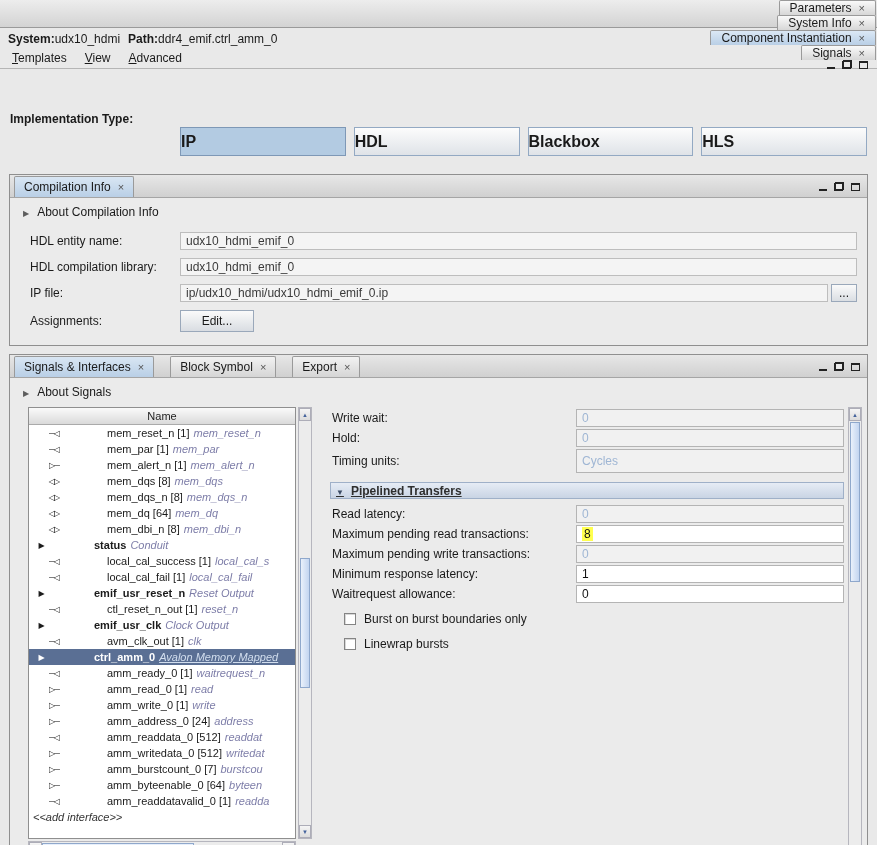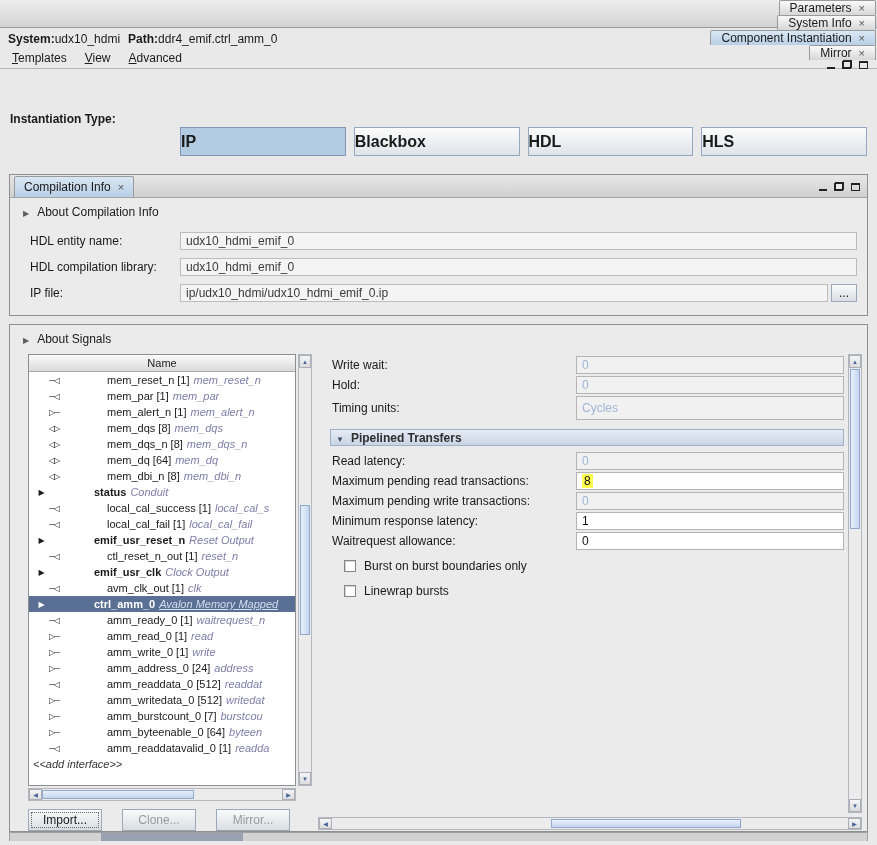--- a/index.html
+++ b/index.html
@@ -120,21 +120,21 @@
   .props-form { flex:1; padding:2px 4px 0 12px; overflow:hidden; }
   .prop-row { display:flex; align-items:center; margin-bottom:2px; }
   .prop-label { flex:0 0 246px; padding-left:2px; }
   .prop-field { flex:1; height:18px; background:#fff; border:1px solid #b4b4b4;
     padding:1px 5px; display:flex; align-items:center; color:#111; }
   .prop-field.disabled { background:#f1f1f1; color:#9fb6d4; }
   .prop-field.tall { height:24px; }
   .hl { background:#ffff4f; padding:0 2px; }
   .section-hdr { height:17px; margin:9px 0 6px 0; display:flex; align-items:center; gap:7px;
     padding:0 5px; font-weight:bold; color:#2e2e2e;
-    background:linear-gradient(#e6ecf5,#c9d4e4); border:1px solid #9fb0c8; }
+    background:linear-gradient(#e6ecf5,#c9d4e4); border:1px solid #9fb0c8;text-decoration:underline; }
   .cb-row { display:flex; align-items:center; gap:8px; height:18px; margin:7px 0 0 14px; }
   .checkbox { width:12px; height:12px; border:1px solid #848484; background:#fff;
     box-shadow:inset 1px 1px 0 #d8d8d8; }
 
   .bottom-strip { position:relative; height:9px; margin:0 9px; background:#d2d2d2;
     border:1px solid #9f9f9f; border-bottom:none; }
   .bottom-nub { position:absolute; left:91px; width:142px; top:0; bottom:0; background:#98a2b0; }
 </style>
 </head>
 <body>
@@ -152,21 +152,21 @@
         <span class="etab-label">System Info</span>
         <span class="close-icon"></span>
       </div>
 
       <div class="etab active">
         <span class="etab-label">Component Instantiation</span>
         <span class="close-icon"></span>
       </div>
 
       <div class="etab">
-        <span class="etab-label">Mirror</span>
+        <span class="etab-label">Signals</span>
         <span class="close-icon"></span>
       </div>
 
     <div class="win-ctrls">
       <span class="ic ic-min"></span>
       <span class="ic ic-float"></span>
       <span class="ic ic-max"></span>
     </div>
   </div>
 
@@ -181,32 +181,32 @@
 
       <span class="menu-item">Templates</span>
 
       <span class="menu-item">View</span>
 
       <span class="menu-item">Advanced</span>
 
   </div>
 
   <div class="impl-row">
-    <span class="impl-label">Instantiation Type:</span>
+    <span class="impl-label">Implementation Type:</span>
 
       <div class="impl-btn selected">
         <span>IP</span>
       </div>
 
       <div class="impl-btn">
+        <span>HDL</span>
+      </div>
+
+      <div class="impl-btn">
         <span>Blackbox</span>
-      </div>
-
-      <div class="impl-btn">
-        <span>HDL</span>
       </div>
 
       <div class="impl-btn">
         <span>HLS</span>
       </div>
 
   </div>
 
   <div class="panel">
     <div class="ptabs">
@@ -242,24 +242,53 @@
 
       <div class="crow">
         <span class="clabel">IP file:</span>
         <div class="cfield">
           <span>ip/udx10_hdmi/udx10_hdmi_emif_0.ip</span>
         </div>
         <div class="browse-btn">
           <span>...</span>
         </div>
       </div>
+      <div class="crow">
+        <span class="clabel">Assignments:</span>
+        <div class="std-btn">
+          <span>Edit...</span>
+        </div>
+      </div>
     </div>
   </div>
 
   <div class="panel">
+    <div class="ptabs">
+
+        <div class="ptab active">
+          <span>Signals &amp; Interfaces</span>
+          <span class="close-icon"></span>
+        </div>
+
+        <div class="ptab">
+          <span>Block Symbol</span>
+          <span class="close-icon"></span>
+        </div>
+
+        <div class="ptab">
+          <span>Export</span>
+          <span class="close-icon"></span>
+        </div>
+
+      <div class="win-ctrls">
+        <span class="ic ic-min"></span>
+        <span class="ic ic-float"></span>
+        <span class="ic ic-max"></span>
+      </div>
+    </div>
     <div class="about-row">
       <span class="arrow-right-icon"></span>
       <span>About Signals</span>
     </div>
 
     <div class="sig-content">
 
       <div class="tree-col">
         <div class="tree-box">
           <div class="tree-header">Name</div>

